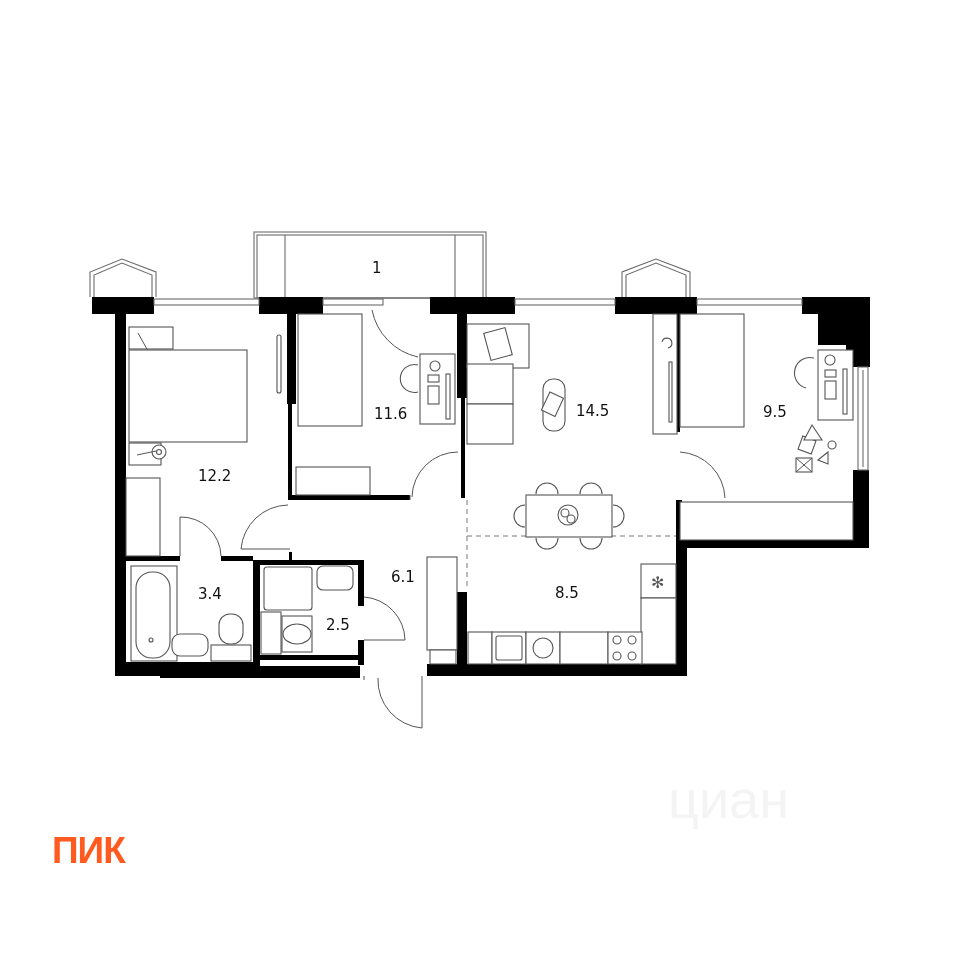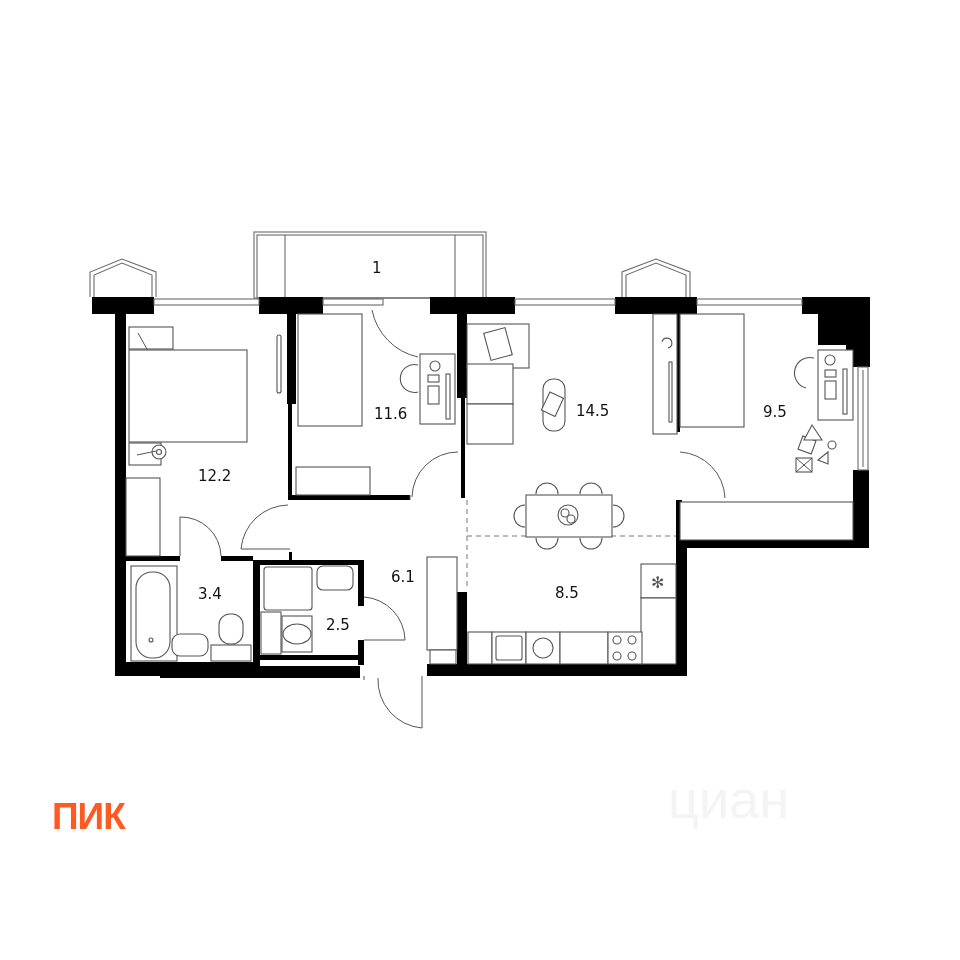--- a/index.html
+++ b/index.html
@@ -4,21 +4,21 @@
 <style>
   html, body { margin:0; padding:0; background:#ffffff; }
   body { width:960px; height:960px; position:relative; overflow:hidden; font-family:"DejaVu Sans", sans-serif; }
   #plan { position:absolute; left:0; top:0; width:960px; height:960px; }
   .wall { fill:#000; }
   .thin { fill:none; stroke:#6b6b6b; stroke-width:1.1; }
   .furn { fill:#fff; stroke:#555; stroke-width:1.1; }
   .door { fill:none; stroke:#555; stroke-width:1; }
   .dash { fill:none; stroke:#777; stroke-width:1; stroke-dasharray:5 4; }
   .label { font-family:"DejaVu Sans", sans-serif; font-size:15px; fill:#111; }
-  .logo-pik { position:absolute; left:52px; top:798px; font-family:"Liberation Sans", sans-serif; font-weight:bold; font-size:37px; letter-spacing:-1px; line-height:1; }
+  .logo-pik { position:absolute; left:52px; top:832px; font-family:"Liberation Sans", sans-serif; font-weight:bold; font-size:37px; letter-spacing:-1px; line-height:1; }
   .logo-cian { position:absolute; left:668px; top:772px; font-family:"Liberation Sans", sans-serif; font-size:54px; color:#f4f4f4; line-height:1; }
 </style>
 </head>
 <body>
 
 <svg id="plan" viewBox="0 0 960 960">
 
   <g>
     <rect class="thin" x="254" y="232" width="232" height="66"></rect>
     <rect class="thin" x="257" y="235" width="226" height="63"></rect>

